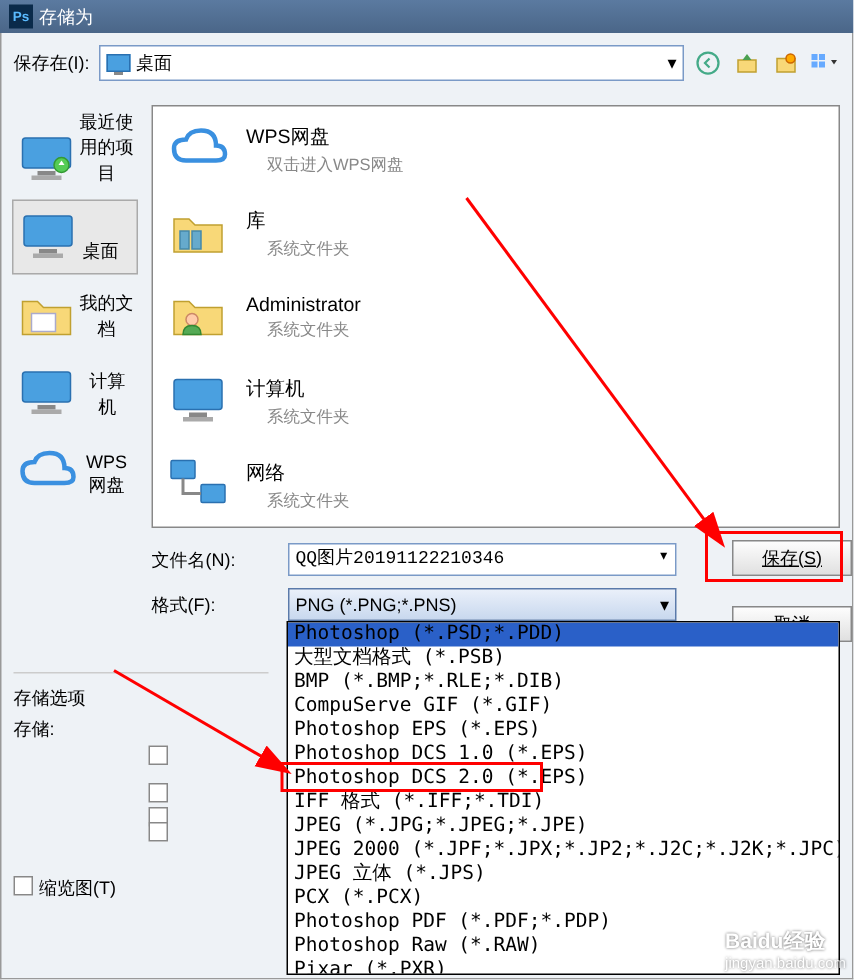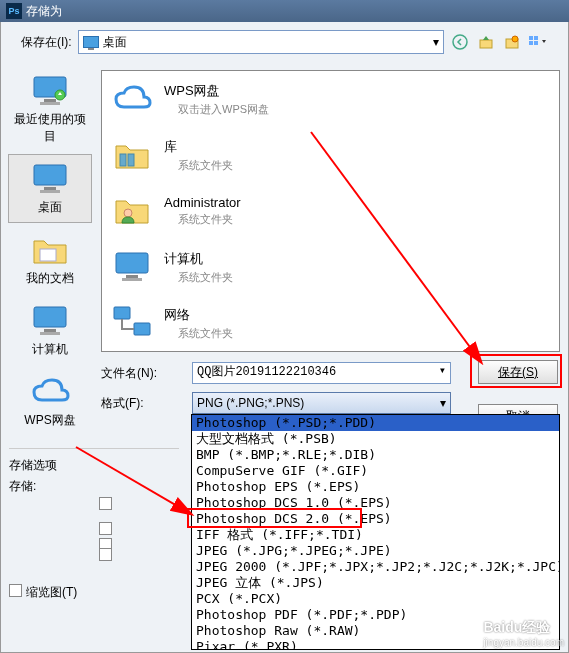--- a/index.html
+++ b/index.html
@@ -1,44 +1,44 @@
 <!DOCTYPE html>
 <html><head>
 <meta charset="utf-8">
 <style>
 * { box-sizing: border-box; margin: 0; padding: 0; }
 body { font-family: "Microsoft YaHei", "SimSun", Tahoma, sans-serif; font-size: 12px; background: #fff; width: 569px; height: 653px; overflow: hidden; position: relative; }
 .titlebar { height: 22px; background: linear-gradient(#5b7aa0,#4a6688); color: #fff; display: flex; align-items: center; padding: 0 6px; font-size: 12px; }
 .titlebar .ps { width: 16px; height: 16px; background: #0a2a4a; color: #5abaff; font-size: 9px; display: flex; align-items: center; justify-content: center; margin-right: 4px; font-weight: bold; }
 .dialog-body { background: #eef2f6; height: 631px; border: 1px solid #999; border-top: none; position: relative; }
-.topbar { height: 40px; display: flex; align-items: center; padding: 4px 20px; gap: 6px; }
+.topbar { height: 40px; display: flex; align-items: center; padding: 4px 8px; gap: 6px; }
 .topbar-label { color: #000; }
 .save-in-combo { flex: 1; height: 24px; background: #fff; border: 1px solid #7a9ac7; display: flex; align-items: center; padding: 0 4px; gap: 4px; }
 .desktop-icon-sm { width: 16px; height: 12px; background: #4aa0e0; border: 1px solid #2a70b0; position: relative; }
 .desktop-icon-sm::after { content: ""; position: absolute; bottom: -3px; left: 4px; width: 6px; height: 2px; background: #888; }
 .combo-arrow { margin-left: auto; cursor: pointer; }
 .nav-icons { display: flex; gap: 6px; align-items: center; }
 .nav-icon { width: 20px; height: 20px; display: flex; align-items: center; justify-content: center; cursor: pointer; color: #333; }
 .places-bar { position: absolute; left: 4px; top: 44px; width: 90px; display: flex; flex-direction: column; align-items: center; gap: 2px; }
-.place { width: 84px; padding: 6px 2px; display: flex; flex-direction: column; align-items: center; gap: 2px; cursor: pointer; border: 1px solid transparent; }
+.place { width: 84px; padding: 6px 2px; display: flex; flex-direction: row; align-items: flex-end; gap: 2px; cursor: pointer; border: 1px solid transparent; }
 .place.selected { background: #e8e8e8; border: 1px solid #aaa; }
 .place-icon { width: 42px; height: 36px; display: flex; align-items: center; justify-content: center; }
 .place-label { font-size: 12px; text-align: center; }
 .file-list { position: absolute; left: 100px; right: 8px; top: 48px; height: 282px; background: #fff; border: 1px solid #888; overflow: hidden; }
 .file-item { display: flex; align-items: center; gap: 10px; padding: 6px 8px; height: 56px; cursor: pointer; }
 .file-icon { width: 44px; height: 44px; display: flex; align-items: center; justify-content: center; flex-shrink: 0; }
 .file-text .title { font-size: 13px; color: #000; }
 .file-text .sub { font-size: 11px; color: #888; margin-top: 2px; margin-left: 14px; }
 .fields { position: absolute; left: 100px; top: 340px; right: 8px; }
 .field-row { display: flex; align-items: center; margin-bottom: 8px; gap: 21px; }
 .field-label { width: 70px; }
 .field-input { flex: 1; height: 22px; border: 1px solid #7a9ac7; background: #fff; padding: 0 4px; display: flex; align-items: flex-start; font-family: Liberation Mono, monospace; }
 .format-combo { flex: 1; height: 22px; background: linear-gradient(#eaf0fa,#c8d8ee); border: 1px solid #5a7aaa; padding: 0 4px; display: flex; align-items: center; color: #000; position: relative; }
 .format-combo .arrow { margin-left: auto; }
-.buttons { position: absolute; right: 10px; top: 338px; display: flex; flex-direction: column; gap: 20px; text-decoration: underline; }
+.buttons { position: absolute; right: 0; top: 338px; display: flex; flex-direction: column; gap: 20px; text-decoration: underline; }
 .btn { width: 80px; height: 24px; background: linear-gradient(#fdfdfd,#e0e0e0); border: 1px solid #888; cursor: pointer; font-size: 12px; }
 .save-hl { position: absolute; right: 6px; top: 332px; width: 92px; height: 34px; border: 2px solid #f00; pointer-events: none; }
 .dropdown { position: absolute; left: 190px; top: 392px; right: 8px; bottom: 2px; background: #fff; border: 1px solid #000; overflow: hidden; font-family: "SimSun", monospace; font-size: 13px; line-height: 16px; }
 .dd-item { padding: 0 4px; white-space: nowrap; cursor: pointer; }
 .dd-item.sel { background: #2a60c8; color: #000000; }
 .storage-section { position: absolute; left: 8px; top: 418px; width: 170px; }
 .storage-section .hdr { font-size: 12px; margin-bottom: 4px; }
 .storage-section .row { margin: 2px 0; display: flex; align-items: center; gap: 4px; }
 .chk { width: 13px; height: 13px; border: 1px solid #888; background: #fff; display: inline-block; }
 .sep { border: none; border-top: 1px solid #ccc; margin: 8px 0; }

